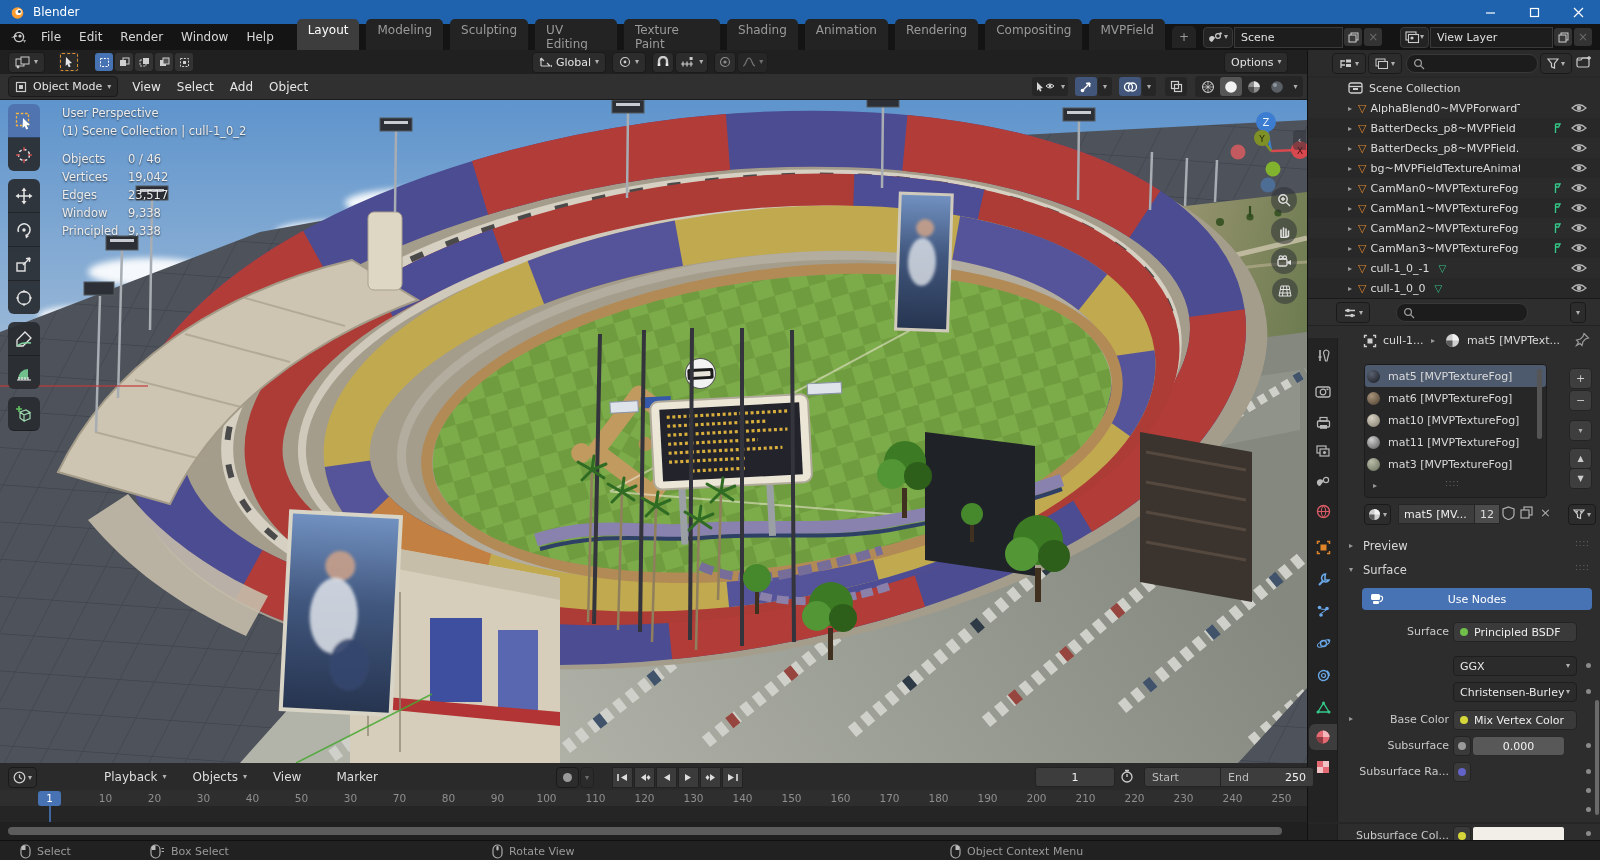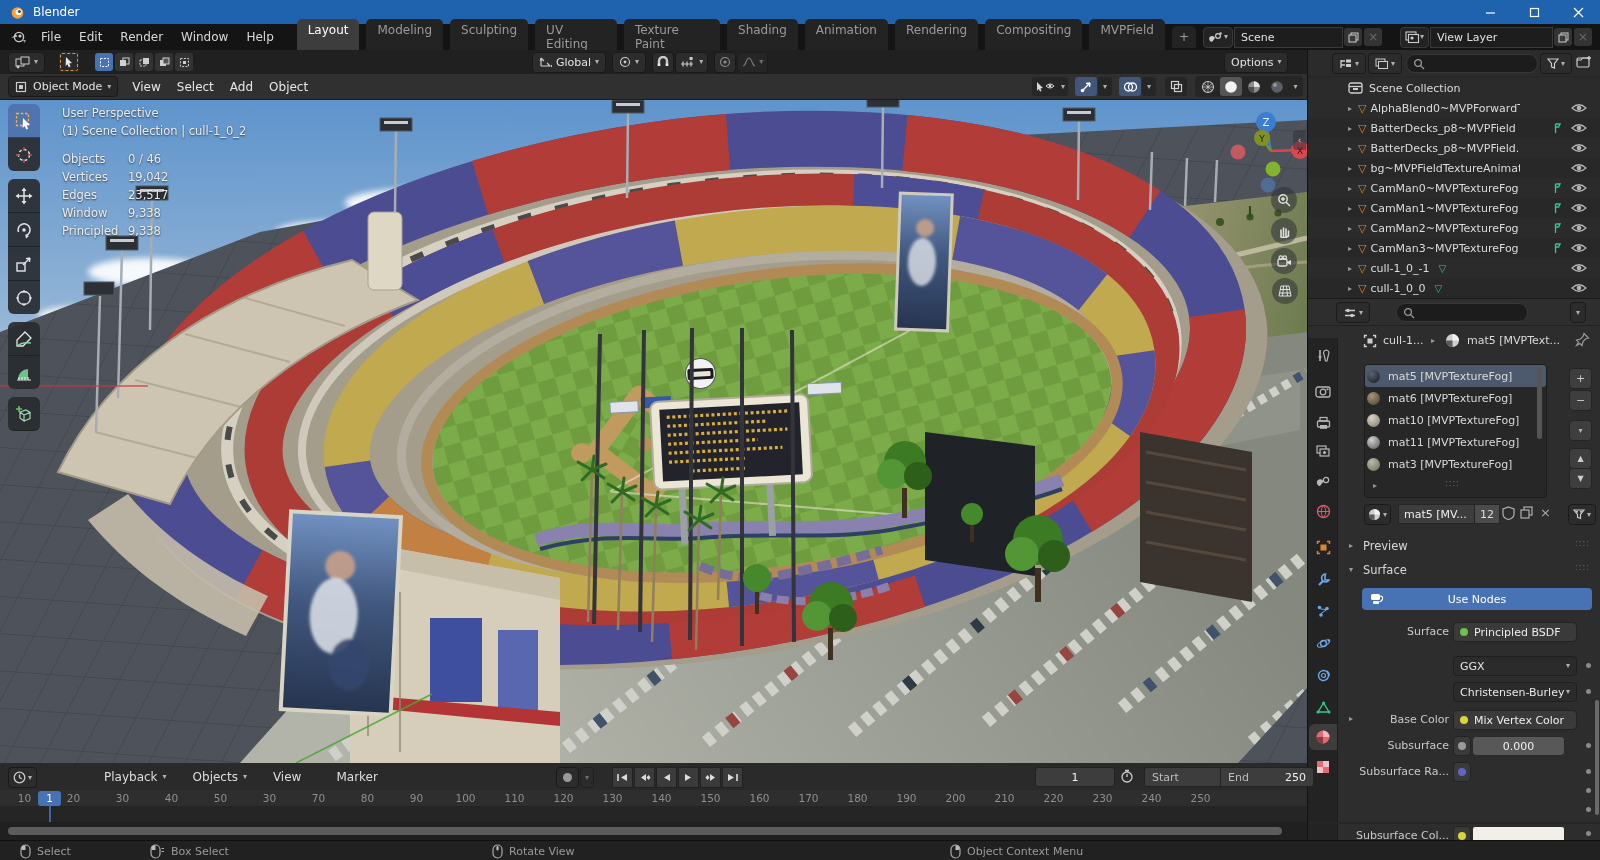--- a/index.html
+++ b/index.html
@@ -1427,21 +1427,21 @@
       <span class="abs" style="left:1144px;top:4px;width:74px;height:18px;background:#3d3d3d;border:1px solid #232323;border-radius:3px 0 0 3px;display:flex;align-items:center;justify-content:space-between;padding:0 7px">
         <span style="color:#bdbdbd">Start</span>
           <span style="color:#f0f0f0">1</span>
       </span>
       <span class="abs" style="left:1220px;top:4px;width:78px;height:18px;background:#3d3d3d;border:1px solid #232323;border-radius:0 3px 3px 0;display:flex;align-items:center;justify-content:space-between;padding:0 7px">
         <span style="color:#bdbdbd">End</span>
           <span style="color:#f0f0f0">250</span>
       </span>
     </div>
     <div id="tl-ruler">
-      <div style="display:flex;padding-top:2px">
+      <div style="display:flex;padding-left:81px;padding-top:2px">
           <span class="tick">10</span>
           <span class="tick">20</span>
           <span class="tick">30</span>
           <span class="tick">40</span>
           <span class="tick">50</span>
           <span class="tick">30</span>
           <span class="tick">70</span>
           <span class="tick">80</span>
           <span class="tick">90</span>
           <span class="tick">100</span>

